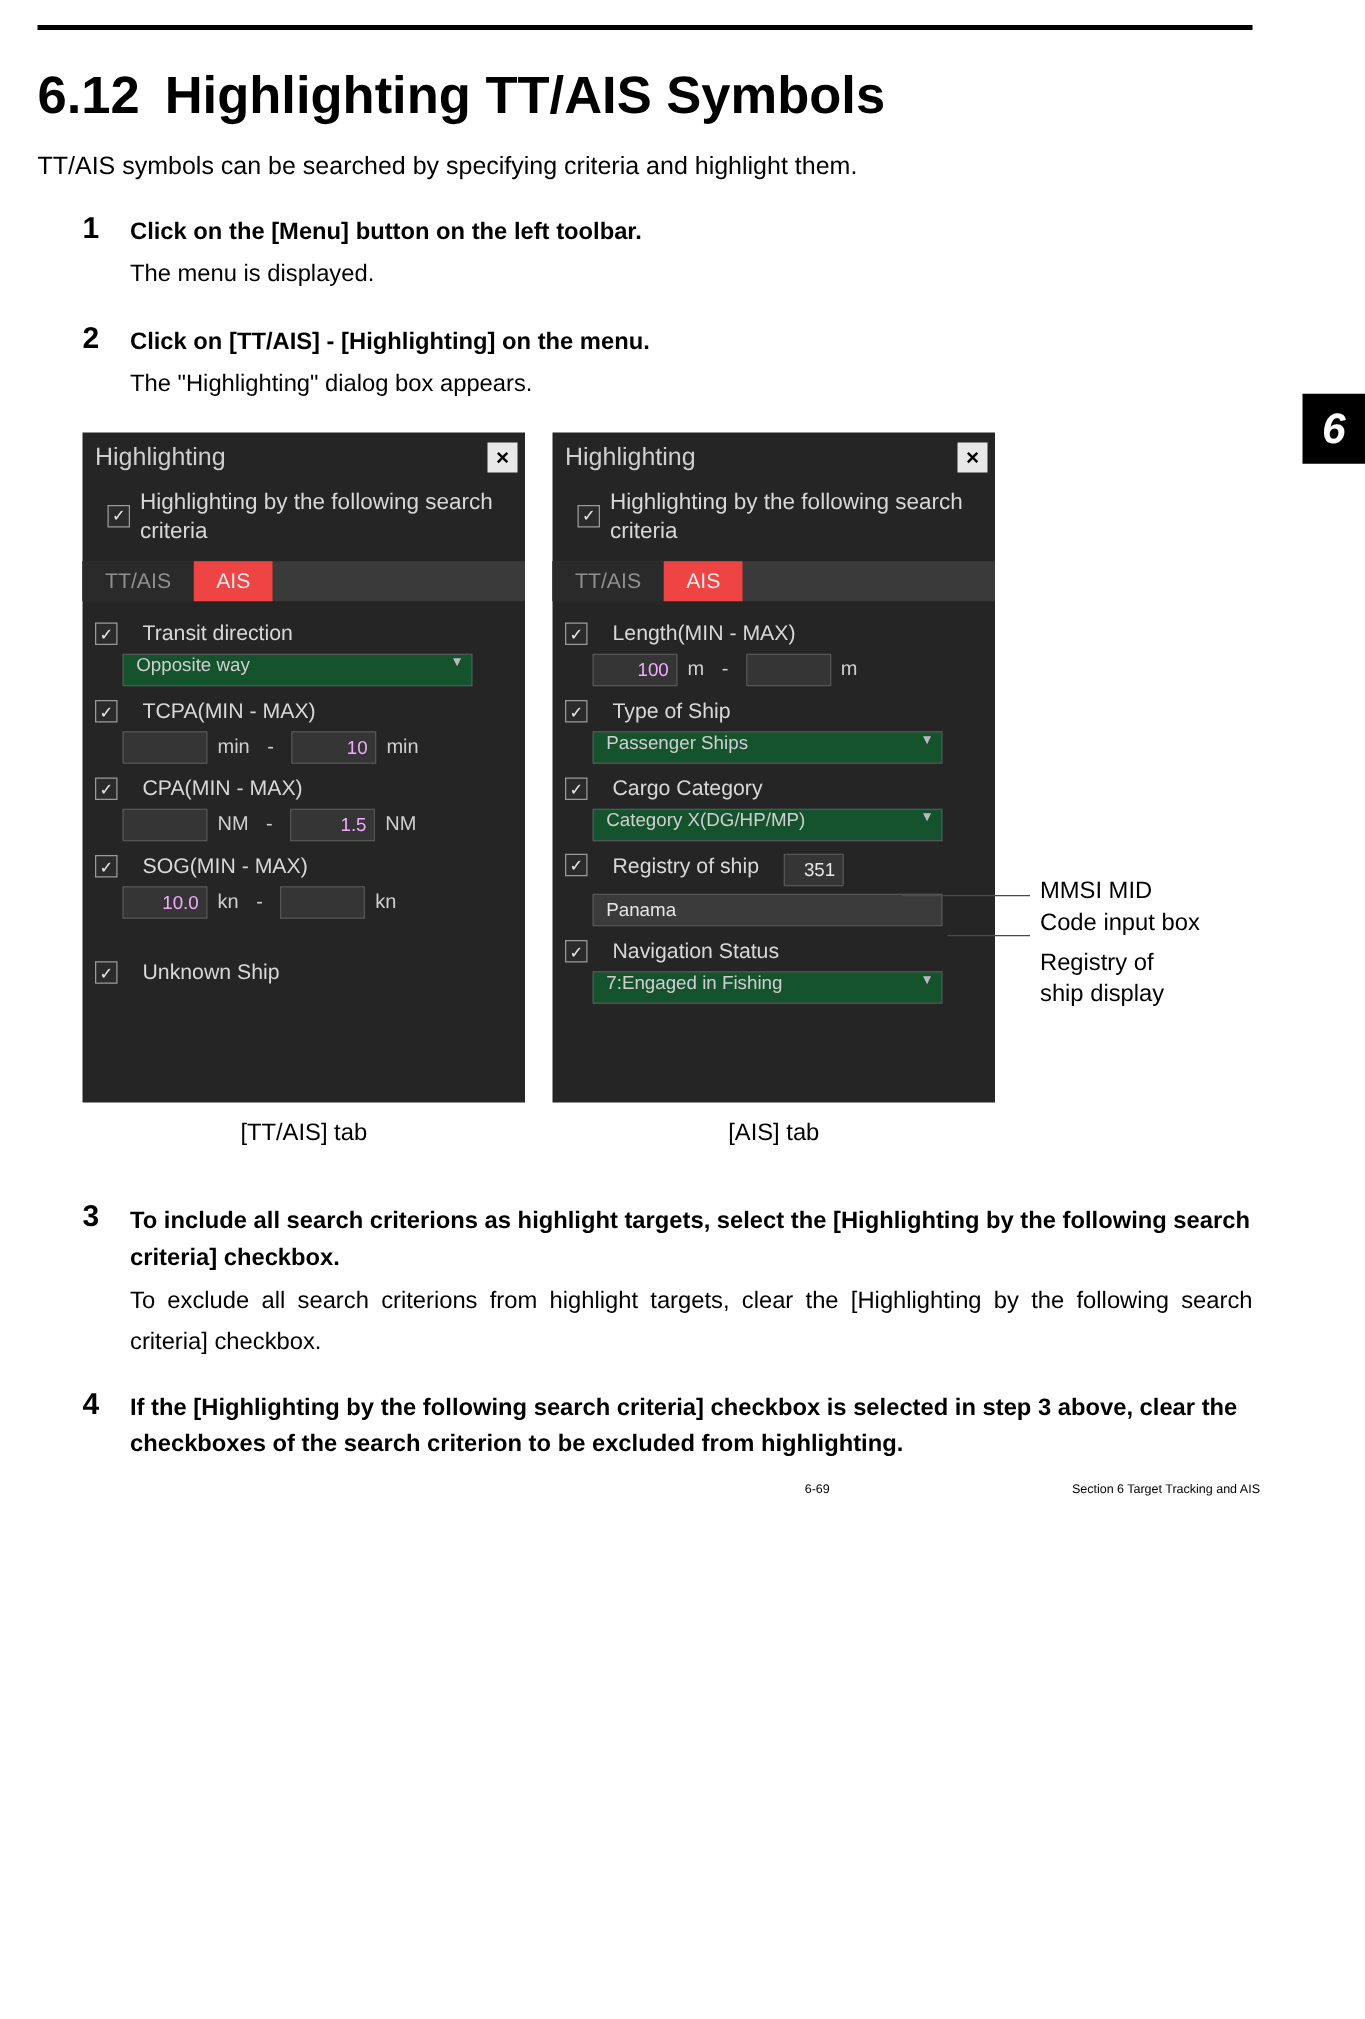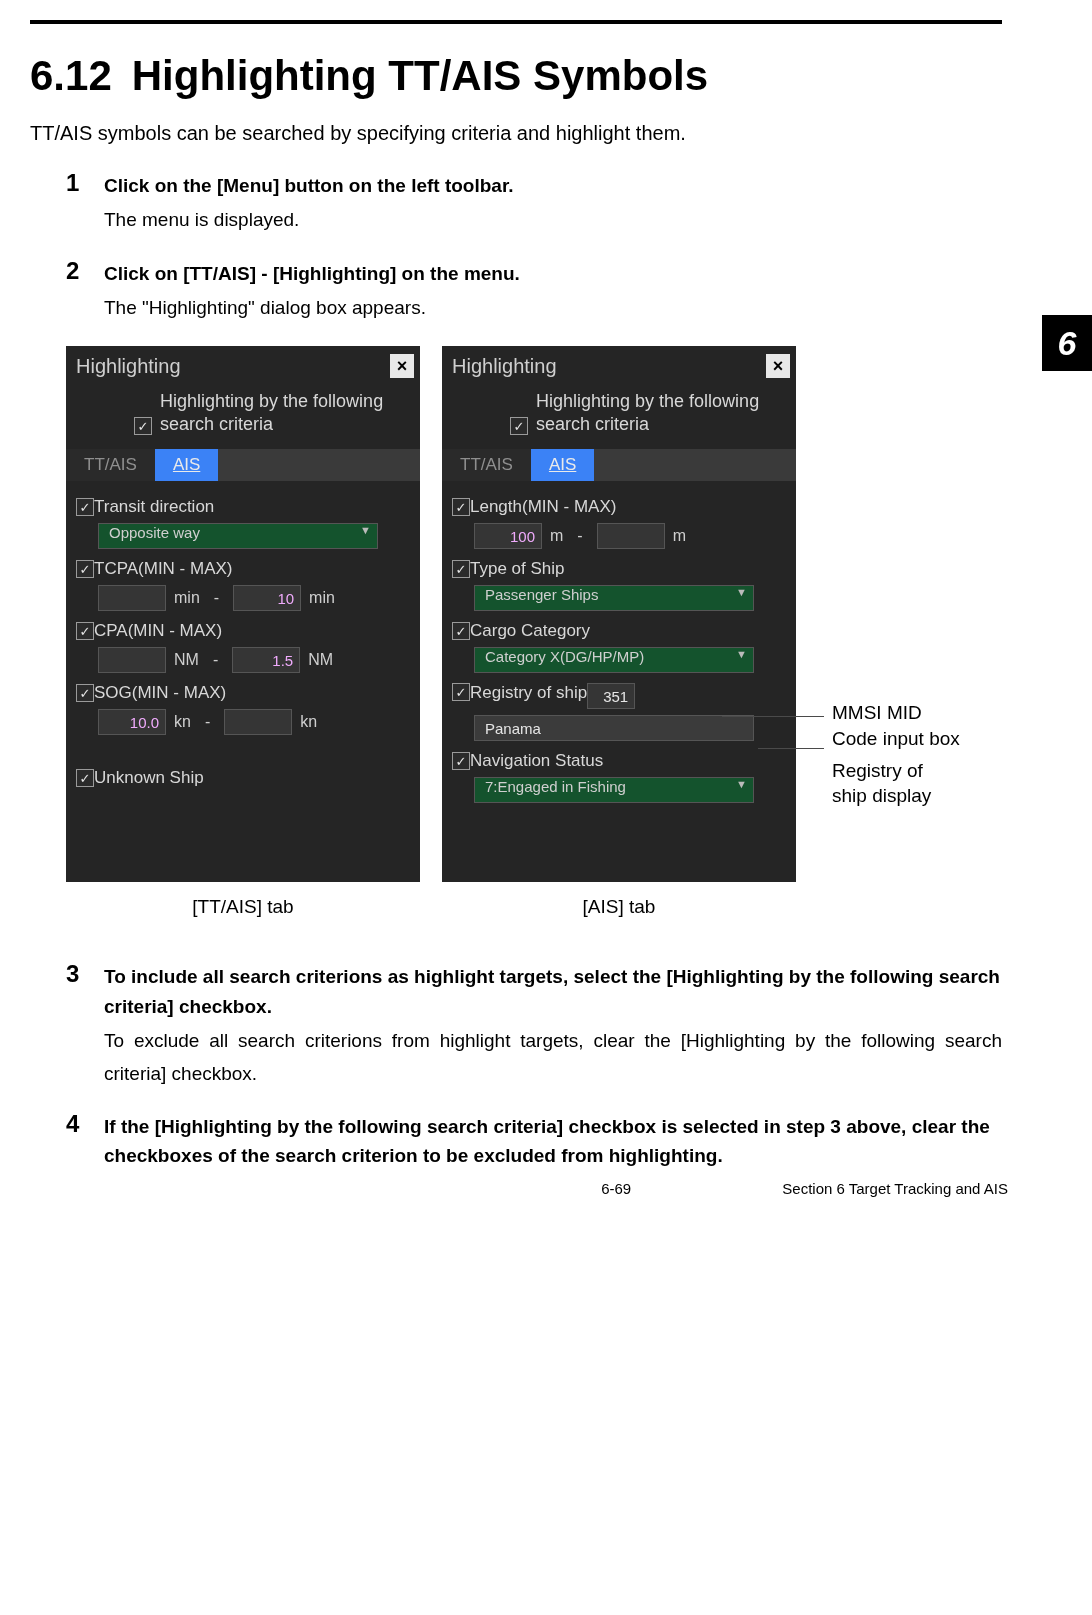--- a/index.html
+++ b/index.html
@@ -16,46 +16,46 @@
   .step-body { flex: 1; }
   .step-bold { font-size: 19px; font-weight: bold; line-height: 1.55; }
   .step-plain { font-size: 19px; line-height: 1.7; margin-top: 4px; text-align: justify; }
   .side-tab { position: absolute; right: 0; top: 315px; width: 50px; height: 56px; background: #000; color: #fff; font-size: 34px; font-weight: bold; display: flex; align-items: center; justify-content: center; font-style: italic; }
   .dialogs-wrap { margin: 20px 0 10px 36px; display: flex; gap: 22px; position: relative; }
   .dialog-col { display: flex; flex-direction: column; align-items: center; }
   .dialog { width: 354px; background: #252525; color: #d8d8d8; font-family: 'Segoe UI', Arial, sans-serif; padding: 0 0 24px 0; }
   .dlg-title-row { display: flex; align-items: center; justify-content: space-between; padding: 8px 6px 10px 10px; }
   .dlg-title { font-size: 20px; color: #cfcfcf; }
   .dlg-close { width: 24px; height: 24px; background: #e8e8e8; color: #000; font-weight: bold; display: flex; align-items: center; justify-content: center; font-size: 18px; }
-  .dlg-master { display: flex; align-items: flex-end; padding: 2px 0 14px 20px; gap: 8px; margin-left: 48px; }
+  .dlg-master { display: flex; align-items: center; padding: 2px 0 14px 20px; gap: 8px; }
   .chk { width: 18px; height: 18px; border: 1px solid #9a9a9a; background: #2b2b2b; display: flex; align-items: center; justify-content: center; font-size: 13px; color: #e6e6e6; flex-shrink: 0; }
   .chk.on::after { content: "✓"; }
   .master-label { font-size: 18px; line-height: 1.25; }
   .tab-row { display: flex; background: #3a3a3a; }
   .tab { padding: 6px 18px; font-size: 17px; color: #c8c8c8; }
   .tab.inactive { background: #2a2a2a; color: #8f8f8f; }
-  .tab.active { background: #3b82f6; color: #eaeaea; text-decoration: underline; }
+  .tab.active { background: #ef4444; color: #eaeaea; }
   .dlg-body { padding: 6px 8px 0 10px; }
   .crit { margin: 10px 0 0 0; }
-  .crit-head { display: flex; align-items: center; gap: 0; font-size: 17px; }
+  .crit-head { display: flex; align-items: center; gap: 20px; font-size: 17px; }
   .crit-ctl { margin: 6px 0 0 22px; display: flex; align-items: center; gap: 8px; }
   .dd { background: #14532d; border: 1px solid #555; height: 26px; display: flex; align-items: flex-start; justify-content: space-between; padding: 0 6px 0 10px; font-size: 15px; color: #cfcfcf; width: 280px; }
   .dd-caret { font-size: 11px; color: #bbb; }
   .val-input { background: #353535; border: 1px solid #555; height: 26px; width: 68px; color: #f0abfc; text-align: right; padding: 0 6px; font-size: 15px; }
   .unit { font-size: 16px; color: #cfcfcf; }
   .dash { color: #cfcfcf; padding: 0 6px; }
   .readonly { background: #3b3b3b; border: 1px solid #555; height: 26px; width: 280px; display: flex; align-items: center; padding: 0 10px; font-size: 15px; color: #e5e5e5; }
   .reg-row { display: flex; align-items: flex-start; }
   .mmsi-inp { background: #353535; border: 1px solid #555; height: 26px; width: 48px; color: #e6e6e6; text-align: right; padding: 0 6px; font-size: 15px; }
   .caption { font-size: 19px; margin-top: 14px; }
   .ais-col { width: 354px; }
   .callouts { position: absolute; left: 766px; top: 354px; font-size: 19px; line-height: 1.35; }
   .callout { margin-bottom: 6px; }
   .call-line { position: absolute; background: #4a4a4a; height: 1px; }
-  .footer { position: absolute; bottom: 36px; width: 1092px; display: flex; justify-content: space-between; padding: 0 84px 0 0; font-size: 15px; font-family: "Segoe UI", Arial, sans-serif; }
+  .footer { position: absolute; bottom: 36px; width: 1092px; display: flex; justify-content: space-between; padding: 0 84px 0 0; font-size: 10px; font-family: "Segoe UI", Arial, sans-serif; }
   .footer .pg { margin-left: 450px; }
   .footer .sec { }
 </style>
 </head>
 <body>
 
 <div class="page">
   <div class="top-rule"></div>
 
   <h1 class="head">

